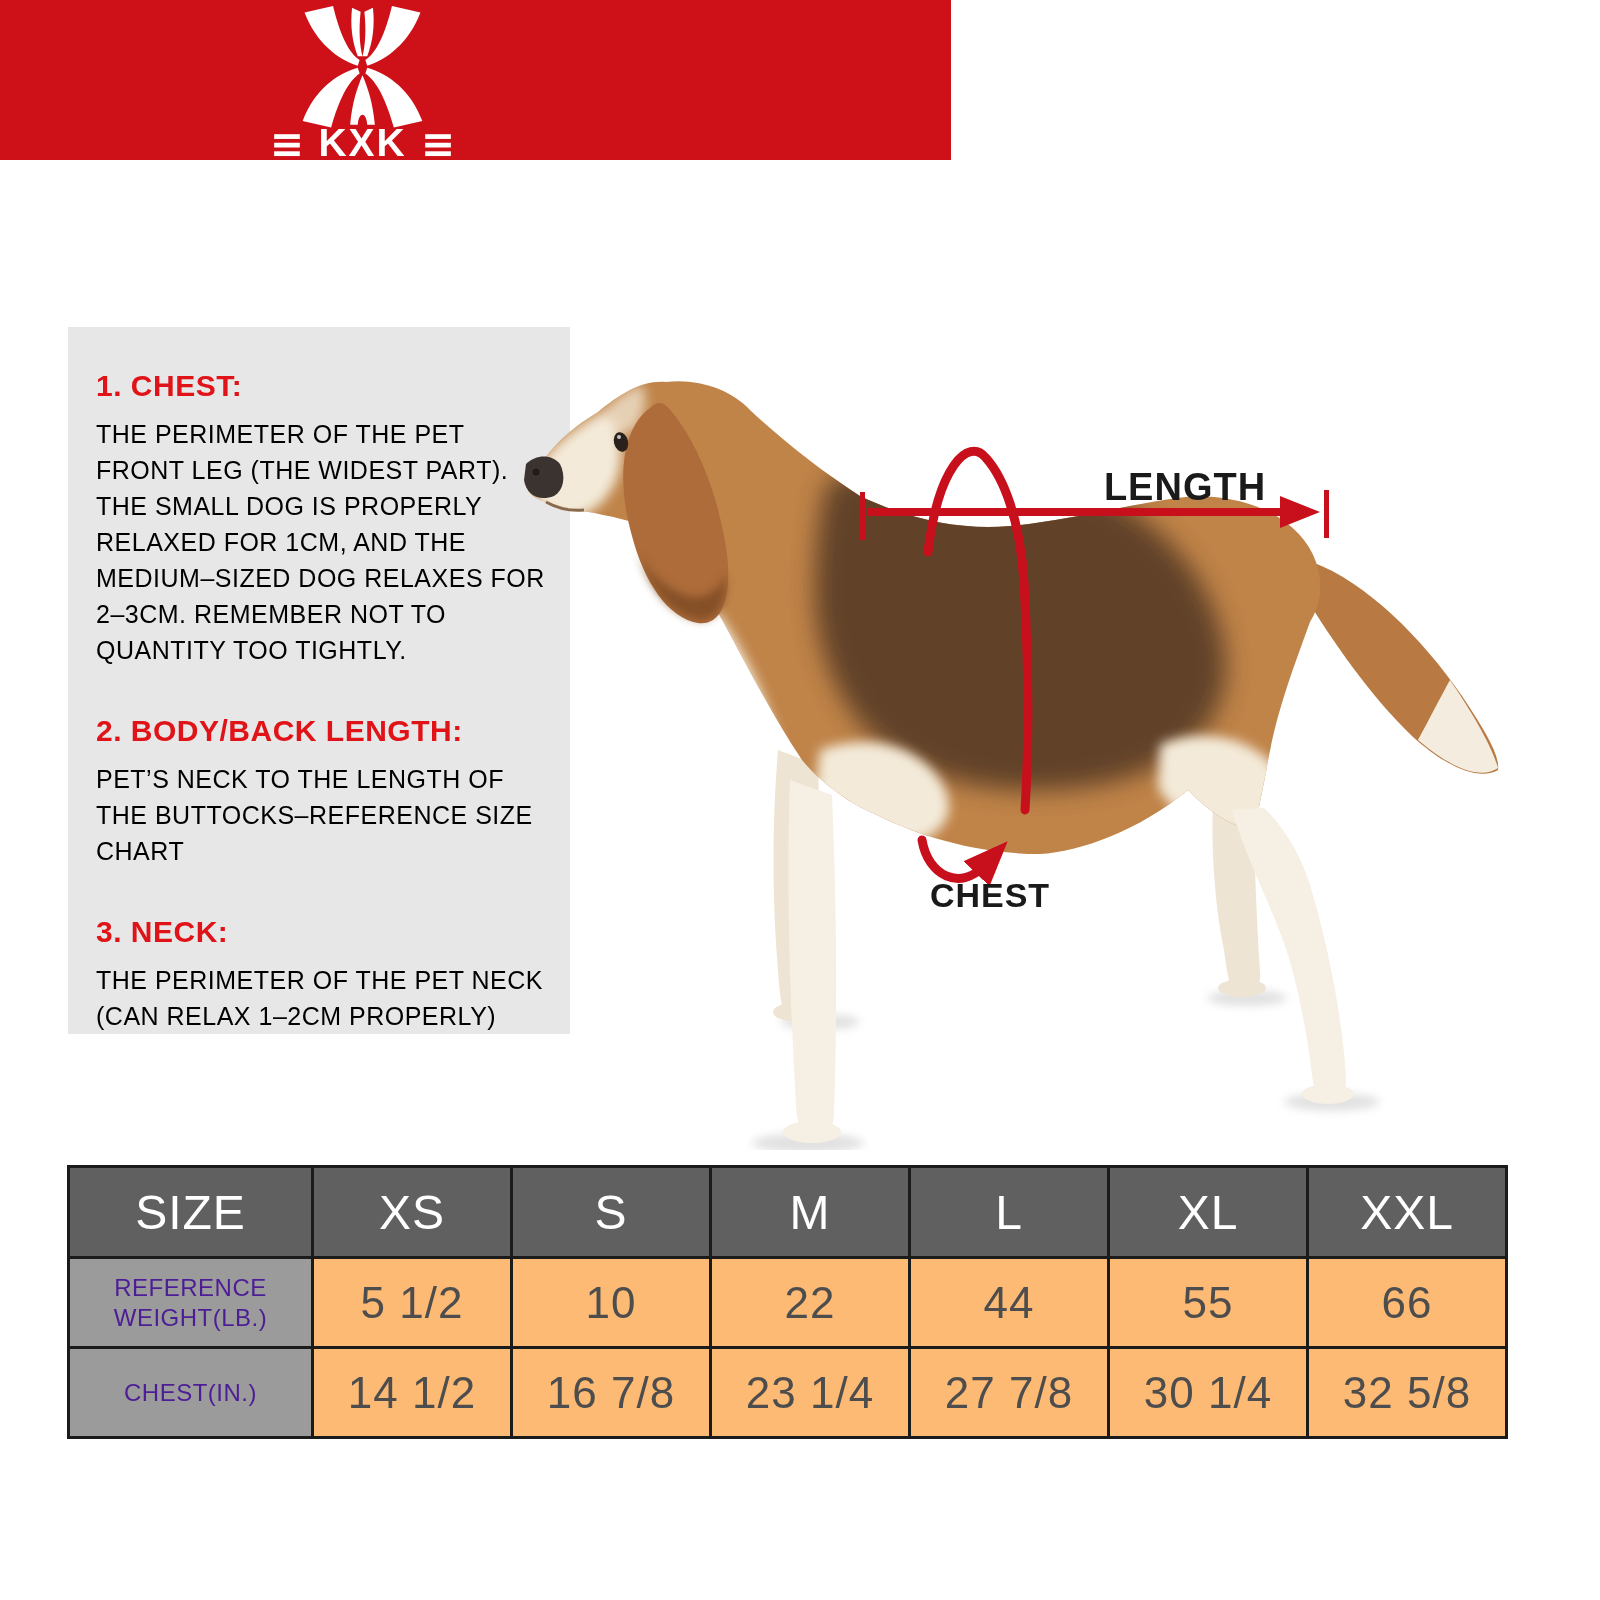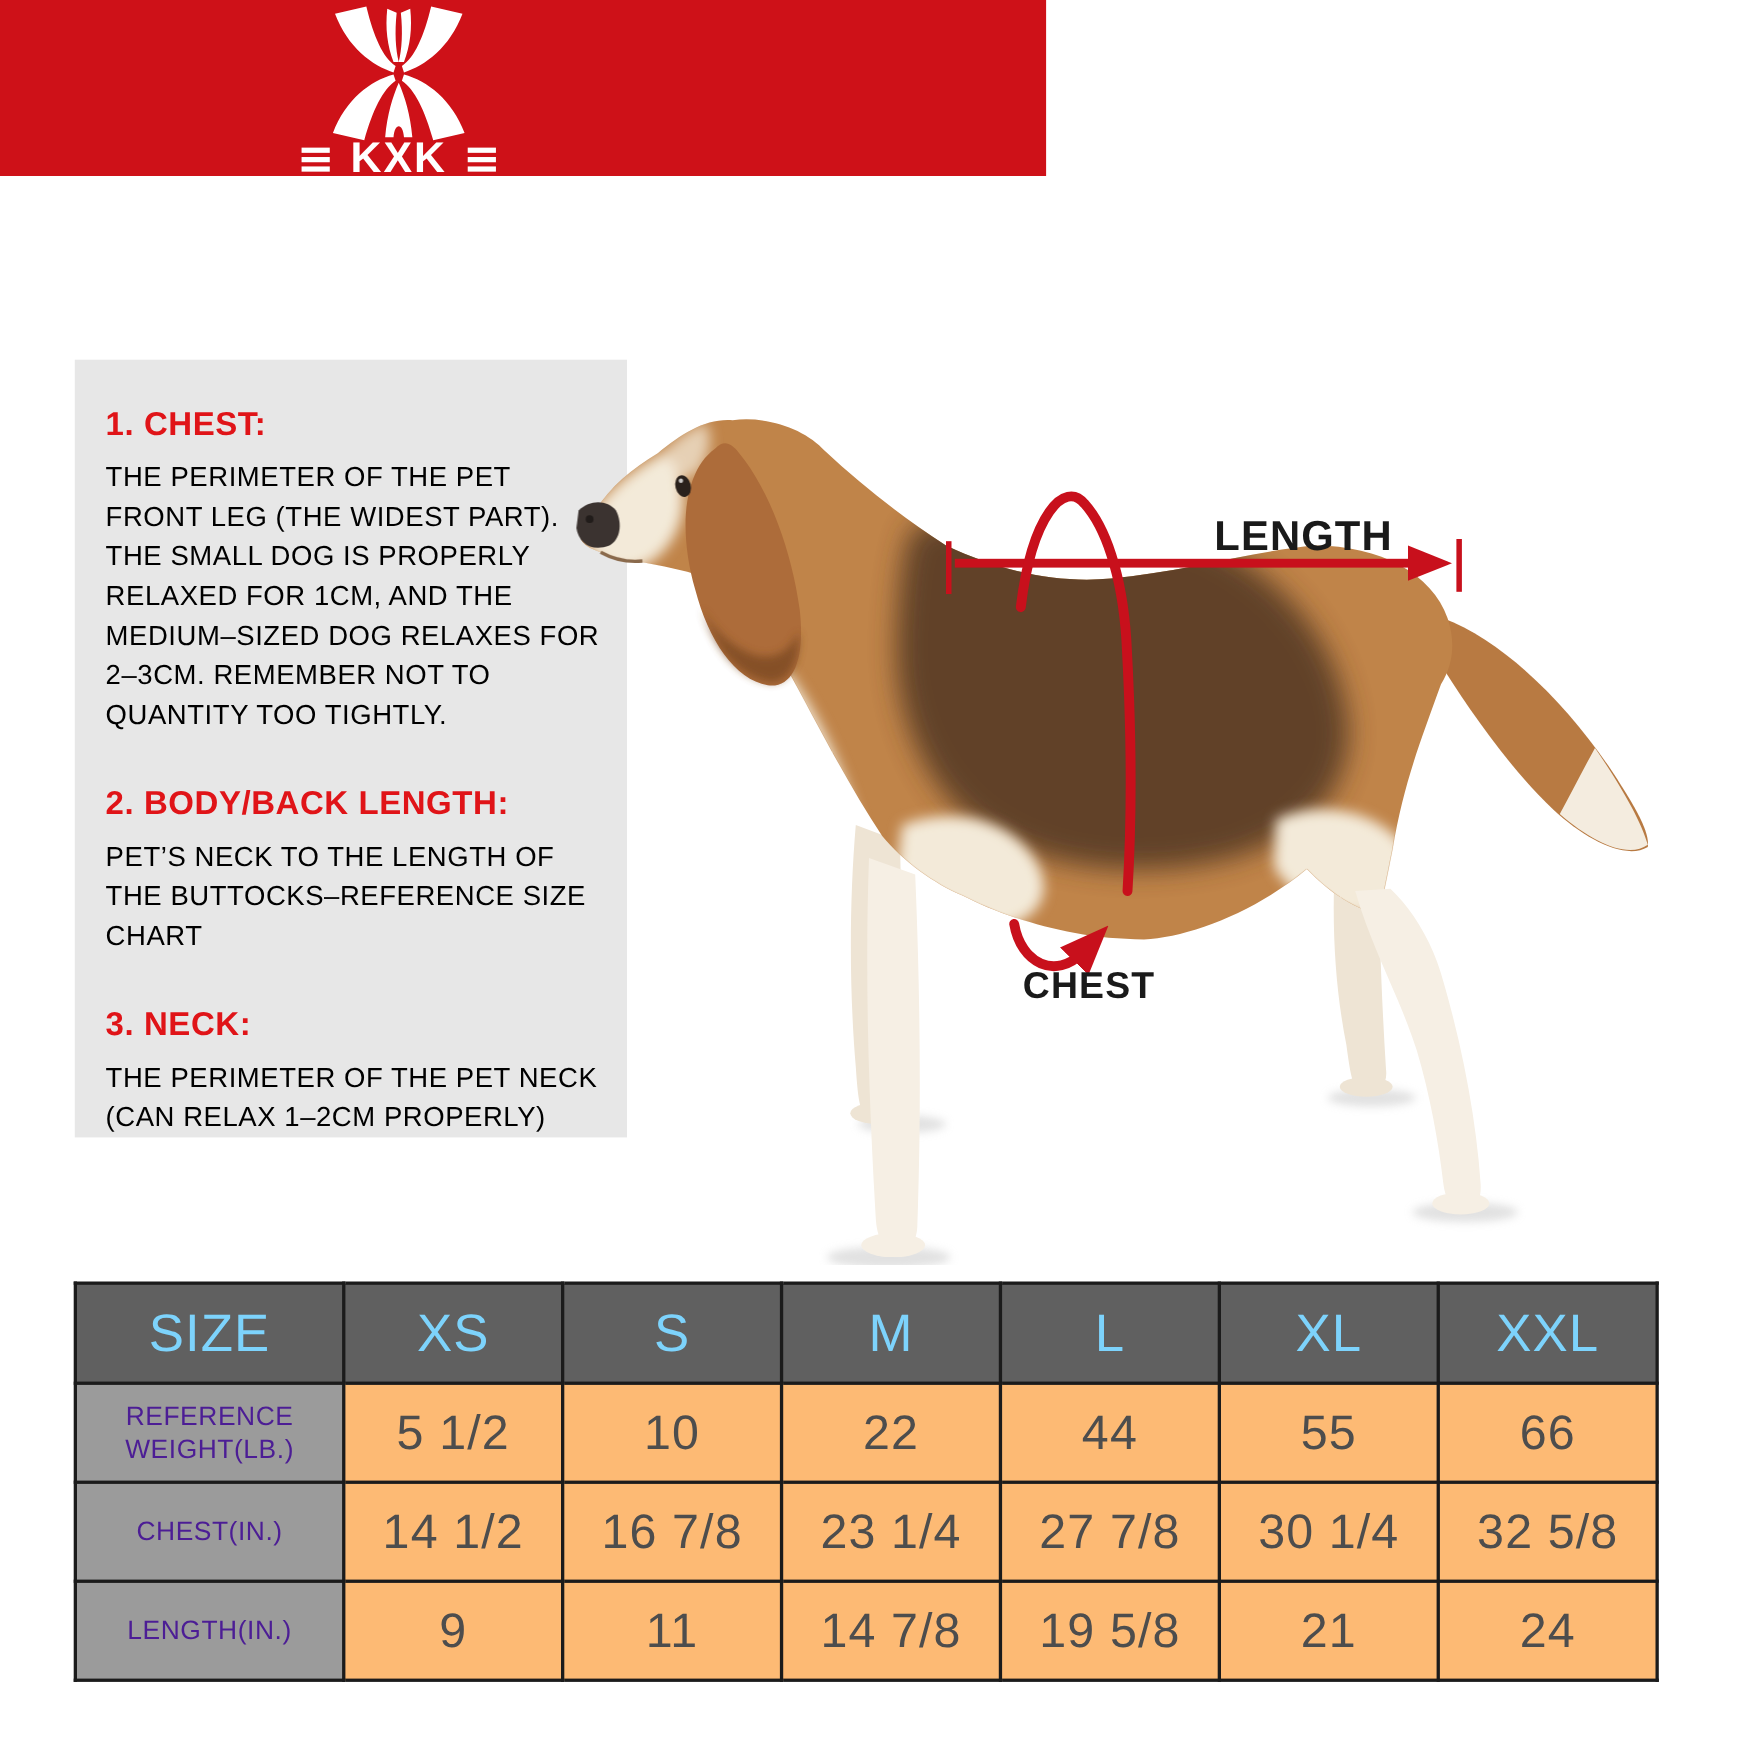--- a/index.html
+++ b/index.html
@@ -17,21 +17,21 @@
             box-sizing:border-box;padding:42px 24px 0 28px;margin-top:12px;}
   .info-box h3{margin:0 0 13px 0;font-size:30px;font-weight:bold;color:#e01418;letter-spacing:.5px;}
   .info-box p{margin:0 0 46px 0;font-size:25px;line-height:1.44;color:#000000;letter-spacing:.5px;}
   
   .dog-wrap{position:absolute;left:520px;top:350px;width:1000px;height:800px;}
   
   .tbl-wrap{position:absolute;left:67px;top:1165px;}
   table.size{border-collapse:collapse;table-layout:fixed;}
   table.size td,table.size th{border:3px solid #1b1b1b;text-align:center;vertical-align:middle;
             padding:0;font-weight:normal;}
-  tr.head th{height:88px;background:#606060;color:#7dd3fc;font-size:48px;letter-spacing:1px;}
+  tr.head th{height:88px;background:#606060;color:#ffffff;font-size:48px;letter-spacing:1px;}
   td.lbl{height:87px;background:#9b9b9b;color:#4c1d95;font-size:24px;line-height:1.25;
          letter-spacing:.5px;padding:0 14px;}
   td.val{height:87px;background:#fdba74;color:#4d4d4d;font-size:44px;letter-spacing:1px;}
 </style>
 </head>
 <body>
 
 <div id="canvas">
 
   <div class="hdr-red">
@@ -186,26 +186,17 @@
       </tr>
       <tr>
         <td class="lbl">CHEST(IN.)</td>
         <td class="val">14 1/2</td>
         <td class="val">16 7/8</td>
         <td class="val">23 1/4</td>
         <td class="val">27 7/8</td>
         <td class="val">30 1/4</td>
         <td class="val">32 5/8</td>
       </tr>
-      <tr>
-        <td class="lbl">LENGTH(IN.)</td>
-        <td class="val">9</td>
-        <td class="val">11</td>
-        <td class="val">14 7/8</td>
-        <td class="val">19 5/8</td>
-        <td class="val">21</td>
-        <td class="val">24</td>
-      </tr>
     </tbody>
       </table>
   </div>
 
 </div>
 
 </body></html>

